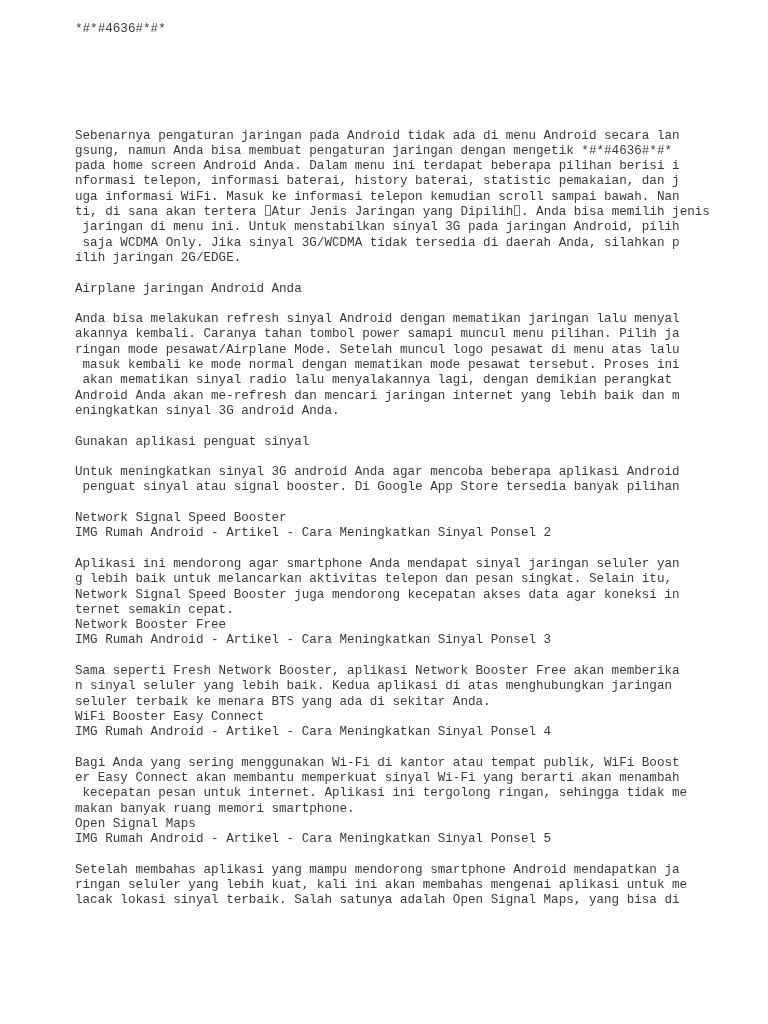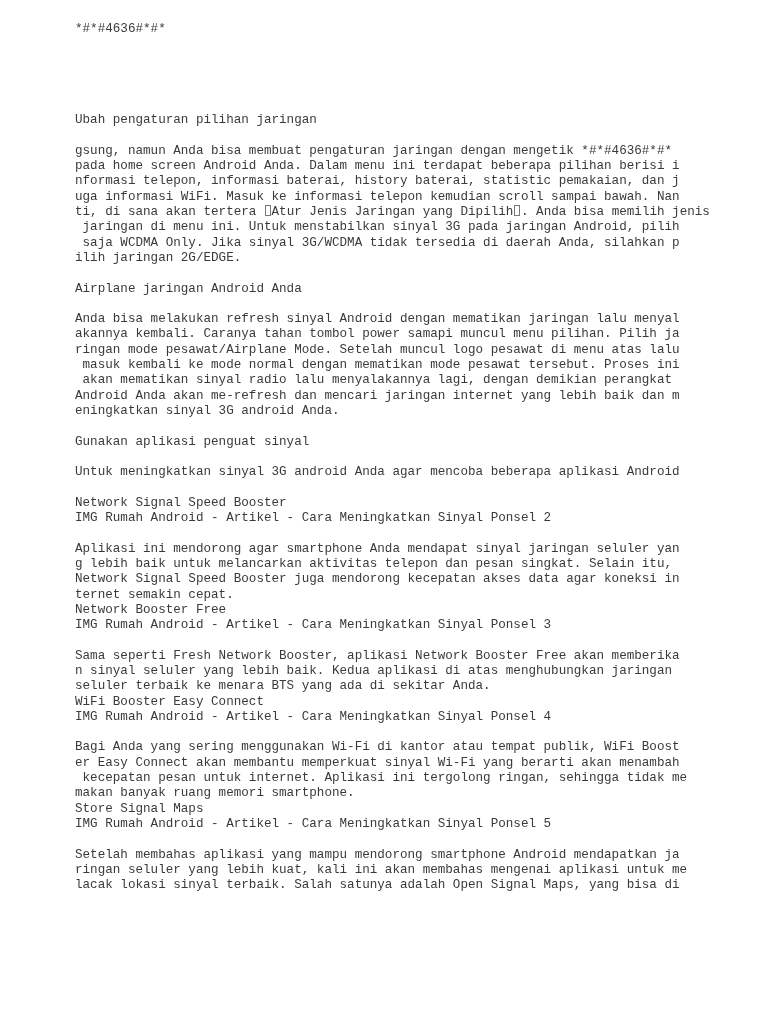--- a/index.html
+++ b/index.html
@@ -40,23 +40,23 @@
       box-sizing: border-box;
     }
   </style>
 </head>
 <body>
 
 <div class="page">
 
   <div class="line code-top">*#*#4636#*#*</div>
 
-  <div class="line">Ubah pengaturan pilihan jaringan</div>
   <div class="blank"></div>
   <div>
+    <div class="line">Sebenarnya pengaturan jaringan pada Android tidak ada di menu Android secara lan</div>
     <div class="line">gsung, namun Anda bisa membuat pengaturan jaringan dengan mengetik *#*#4636#*#*</div>
     <div class="line">pada home screen Android Anda. Dalam menu ini terdapat beberapa pilihan berisi i</div>
     <div class="line">nformasi telepon, informasi baterai, history baterai, statistic pemakaian, dan j</div>
     <div class="line">uga informasi WiFi. Masuk ke informasi telepon kemudian scroll sampai bawah. Nan</div>
     <div class="line"><span>ti, di sana akan tertera </span><span class="box"></span><span>Atur Jenis Jaringan yang Dipilih</span><span class="box"></span><span>. Anda bisa memilih jenis</span></div>
     <div class="line"> jaringan di menu ini. Untuk menstabilkan sinyal 3G pada jaringan Android, pilih</div>
     <div class="line"> saja WCDMA Only. Jika sinyal 3G/WCDMA tidak tersedia di daerah Anda, silahkan p</div>
     <div class="line">ilih jaringan 2G/EDGE.</div>
   </div>
   <div class="blank"></div>
@@ -71,20 +71,21 @@
     <div class="line"> akan mematikan sinyal radio lalu menyalakannya lagi, dengan demikian perangkat</div>
     <div class="line">Android Anda akan me-refresh dan mencari jaringan internet yang lebih baik dan m</div>
     <div class="line">eningkatkan sinyal 3G android Anda.</div>
   </div>
   <div class="blank"></div>
 
   <div class="line">Gunakan aplikasi penguat sinyal</div>
   <div class="blank"></div>
   <div>
     <div class="line">Untuk meningkatkan sinyal 3G android Anda agar mencoba beberapa aplikasi Android</div>
+    <div class="line"> penguat sinyal atau signal booster. Di Google App Store tersedia banyak pilihan</div>
   </div>
   <div class="blank"></div>
 
   <div class="line">Network Signal Speed Booster</div>
   <div class="line">IMG Rumah Android - Artikel - Cara Meningkatkan Sinyal Ponsel 2</div>
   <div class="blank"></div>
   <div>
     <div class="line">Aplikasi ini mendorong agar smartphone Anda mendapat sinyal jaringan seluler yan</div>
     <div class="line">g lebih baik untuk melancarkan aktivitas telepon dan pesan singkat. Selain itu,</div>
     <div class="line">Network Signal Speed Booster juga mendorong kecepatan akses data agar koneksi in</div>
@@ -103,21 +104,21 @@
   <div class="line">WiFi Booster Easy Connect</div>
   <div class="line">IMG Rumah Android - Artikel - Cara Meningkatkan Sinyal Ponsel 4</div>
   <div class="blank"></div>
   <div>
     <div class="line">Bagi Anda yang sering menggunakan Wi-Fi di kantor atau tempat publik, WiFi Boost</div>
     <div class="line">er Easy Connect akan membantu memperkuat sinyal Wi-Fi yang berarti akan menambah</div>
     <div class="line"> kecepatan pesan untuk internet. Aplikasi ini tergolong ringan, sehingga tidak me</div>
     <div class="line">makan banyak ruang memori smartphone.</div>
   </div>
 
-  <div class="line">Store Signal Maps</div>
+  <div class="line">Open Signal Maps</div>
   <div class="line">IMG Rumah Android - Artikel - Cara Meningkatkan Sinyal Ponsel 5</div>
   <div class="blank"></div>
   <div>
     <div class="line">Setelah membahas aplikasi yang mampu mendorong smartphone Android mendapatkan ja</div>
     <div class="line">ringan seluler yang lebih kuat, kali ini akan membahas mengenai aplikasi untuk me</div>
     <div class="line">lacak lokasi sinyal terbaik. Salah satunya adalah Open Signal Maps, yang bisa di</div>
   </div>
 
 </div>
 

